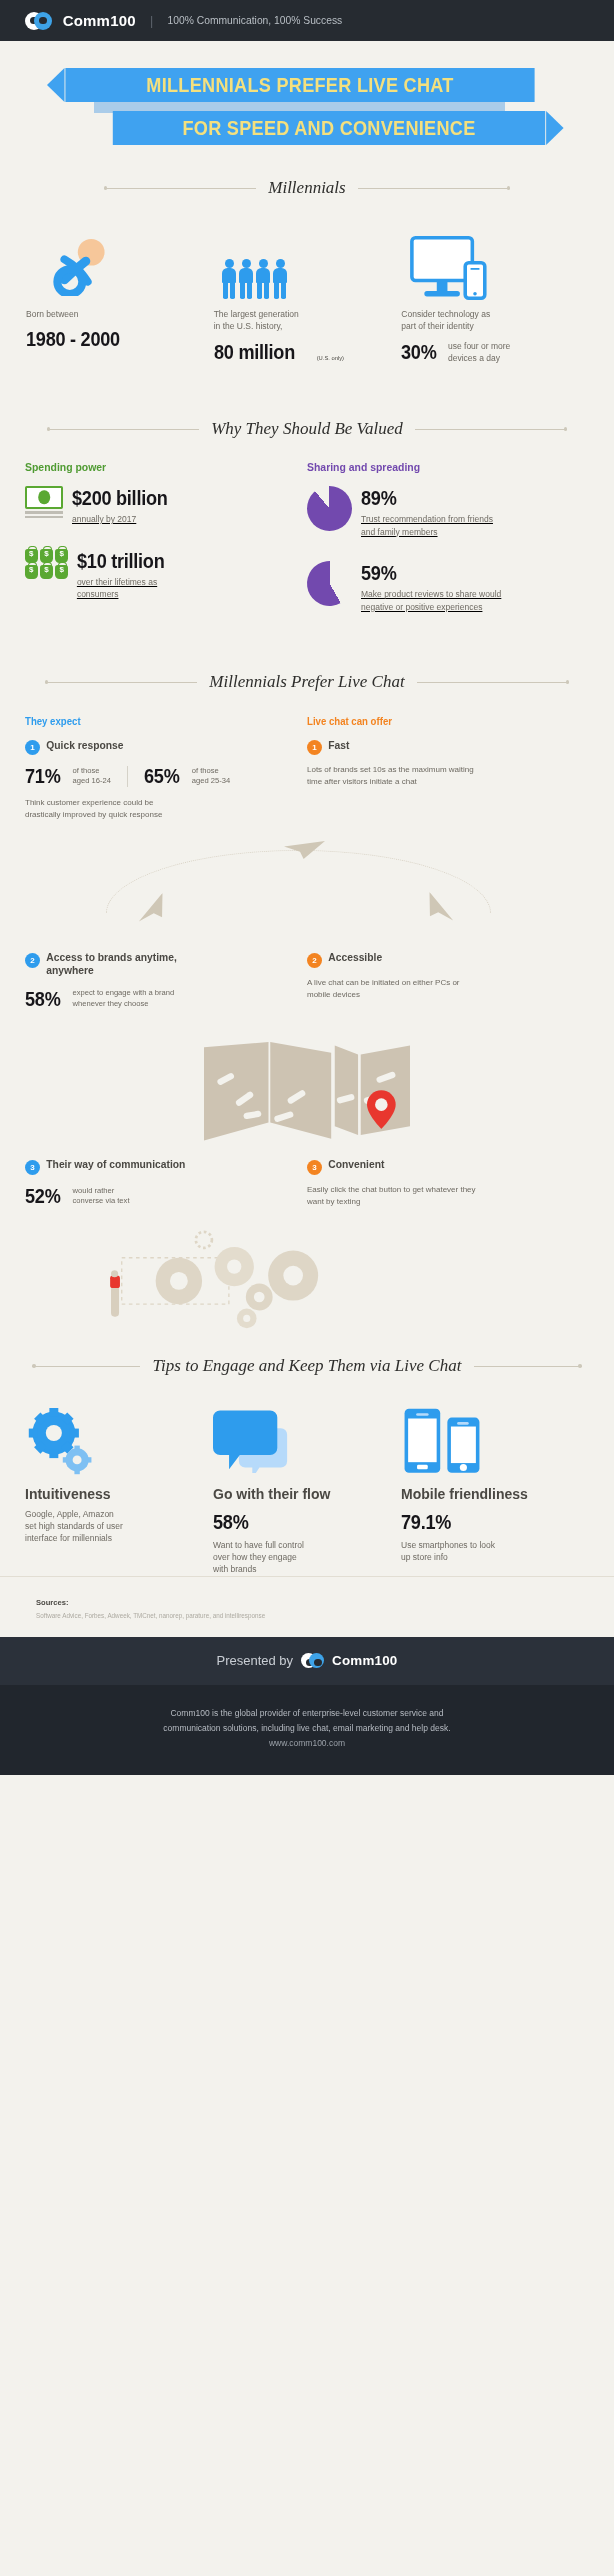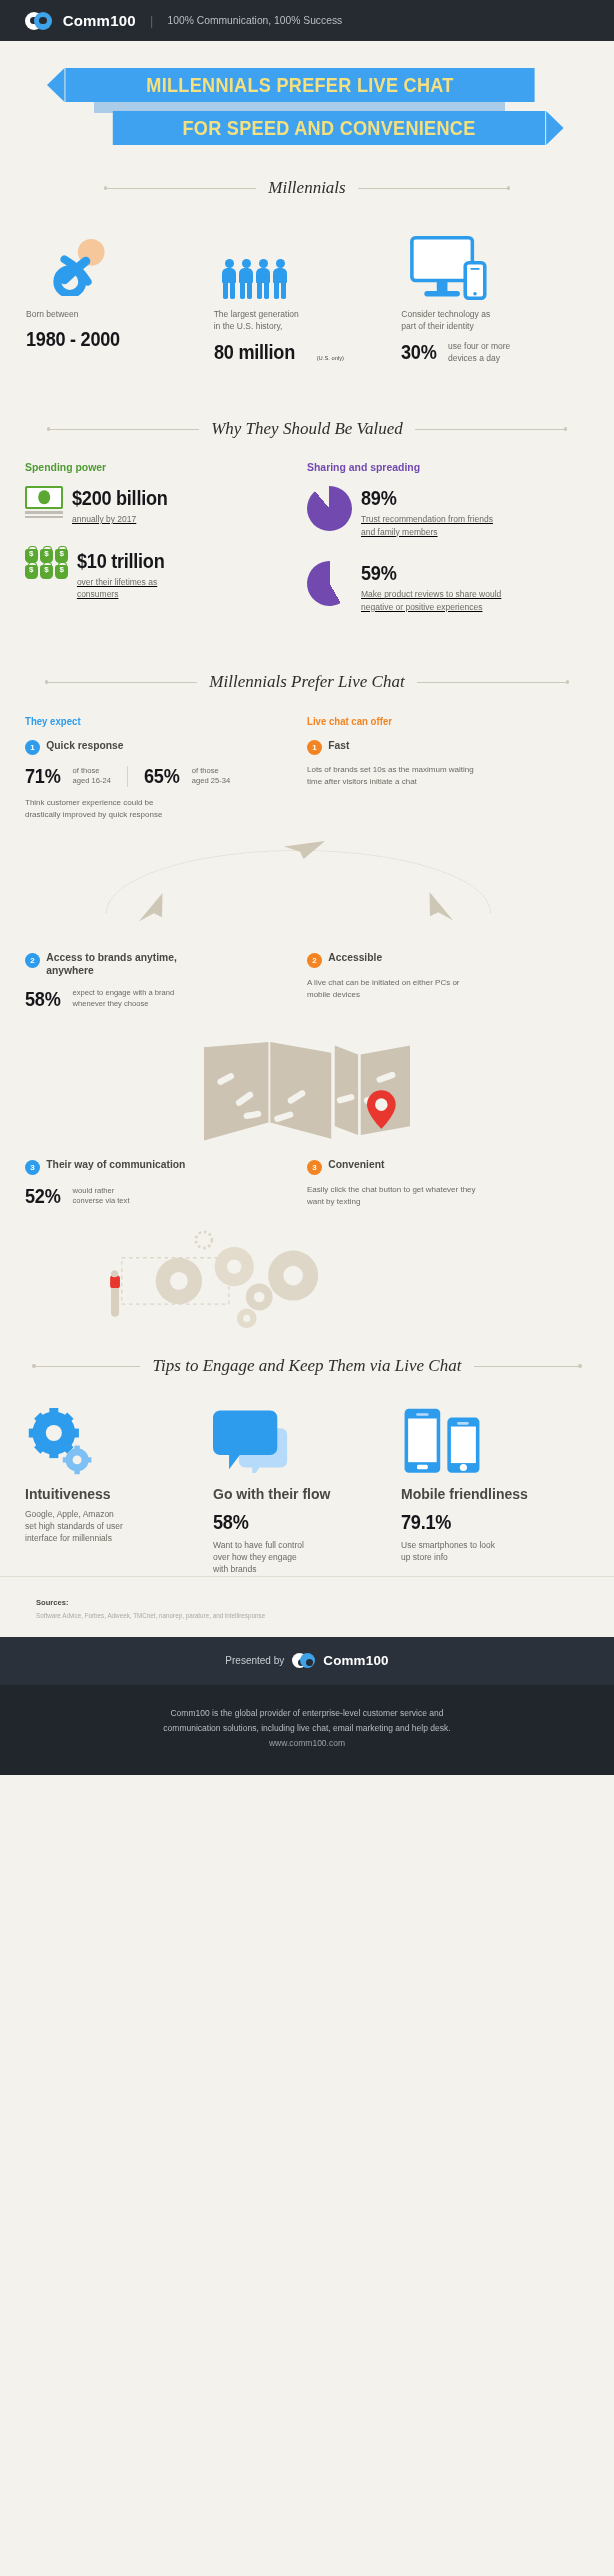--- a/index.html
+++ b/index.html
@@ -191,21 +191,21 @@
   .tip-h { font-size:14px; color:#4a4843; font-weight:bold; margin-bottom:5.4px; }
 
   
   .divider { height:0.9px; background:#e2ded3; margin:0 0 0 0; }
   .sources { padding:21.5px 36px 18px; }
   .sources .lbl { font-size:7.6px; font-weight:bold; color:#4a4843; margin-bottom:4.5px;}
   .sources .txt { font-size:6.3px; color:#adaaa1; }
   .presented {
     background:#2b313a; height:48px; display:flex; align-items:center; justify-content:center; gap:8px;
   }
-  .presented .p-lbl { color:#c9ced4; font-size:10px; }
+  .presented .p-lbl { color:#c9ced4; font-size:13px; }
   .footer {
     background:#21262d; padding:21.5px 54px 27px; text-align:center;
   }
   .footer p { color:#b6bbc2; font-size:8.5px; line-height:1.7; }
   .footer .url { color:#9aa0a8; font-size:8.5px; margin-top:3px; }
 </style>
 </head>
 <body>
 
 <div class="page">

